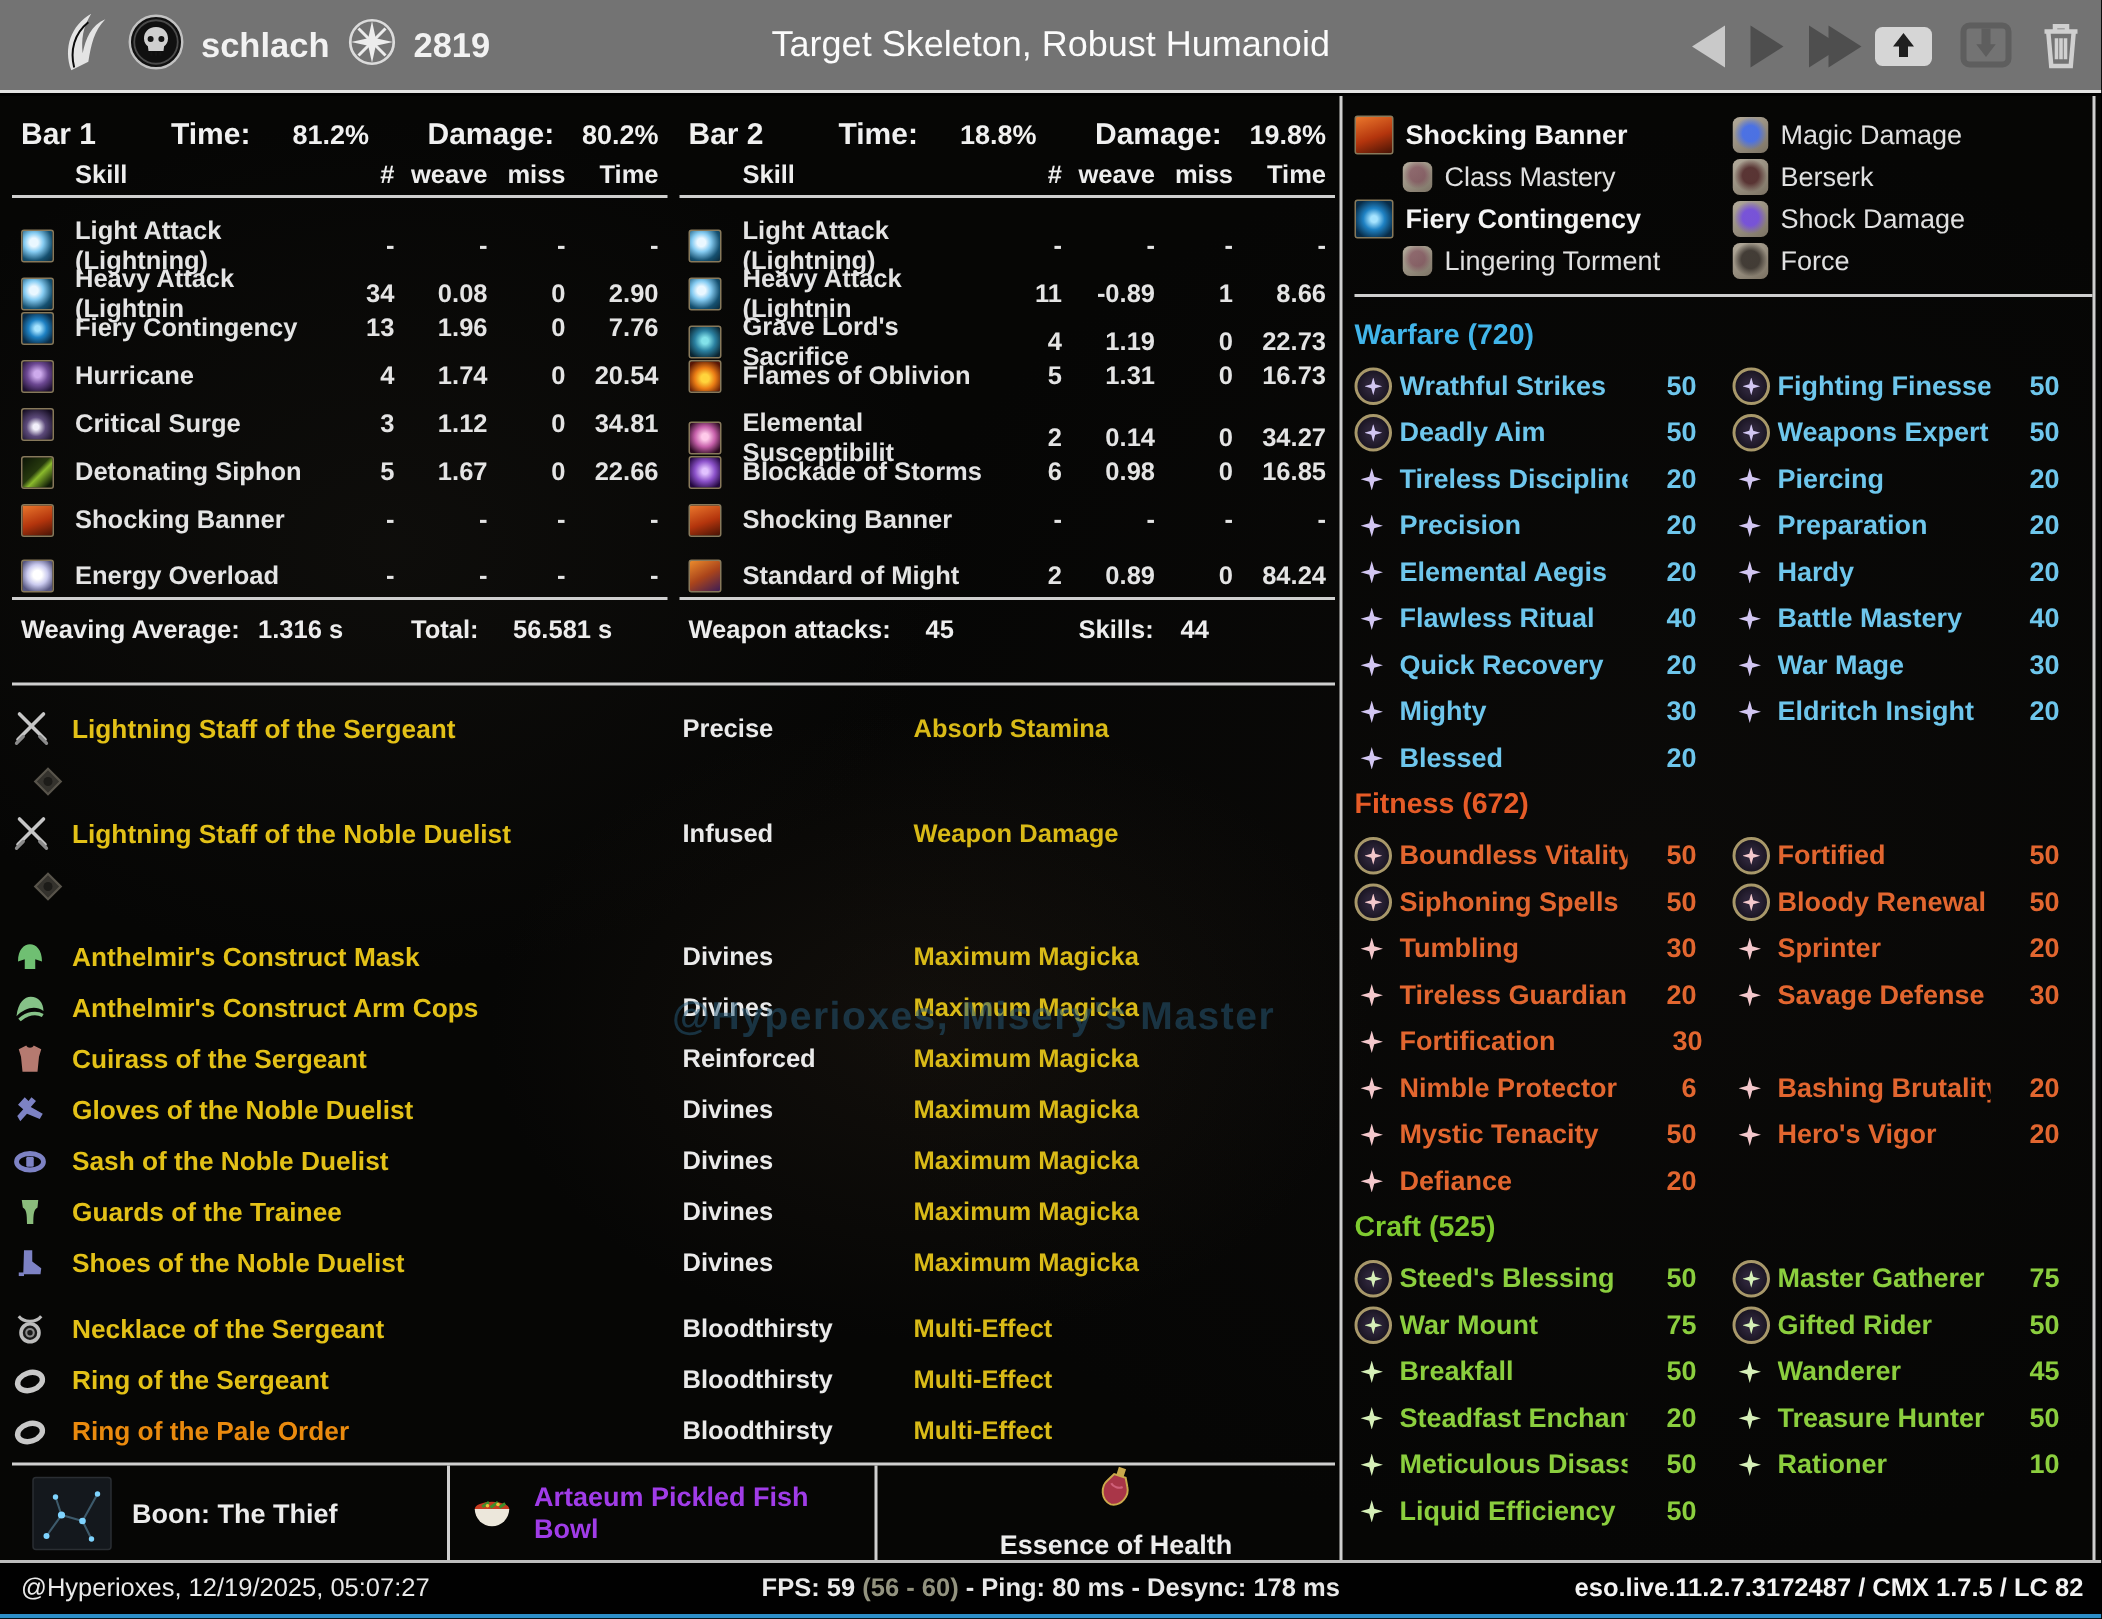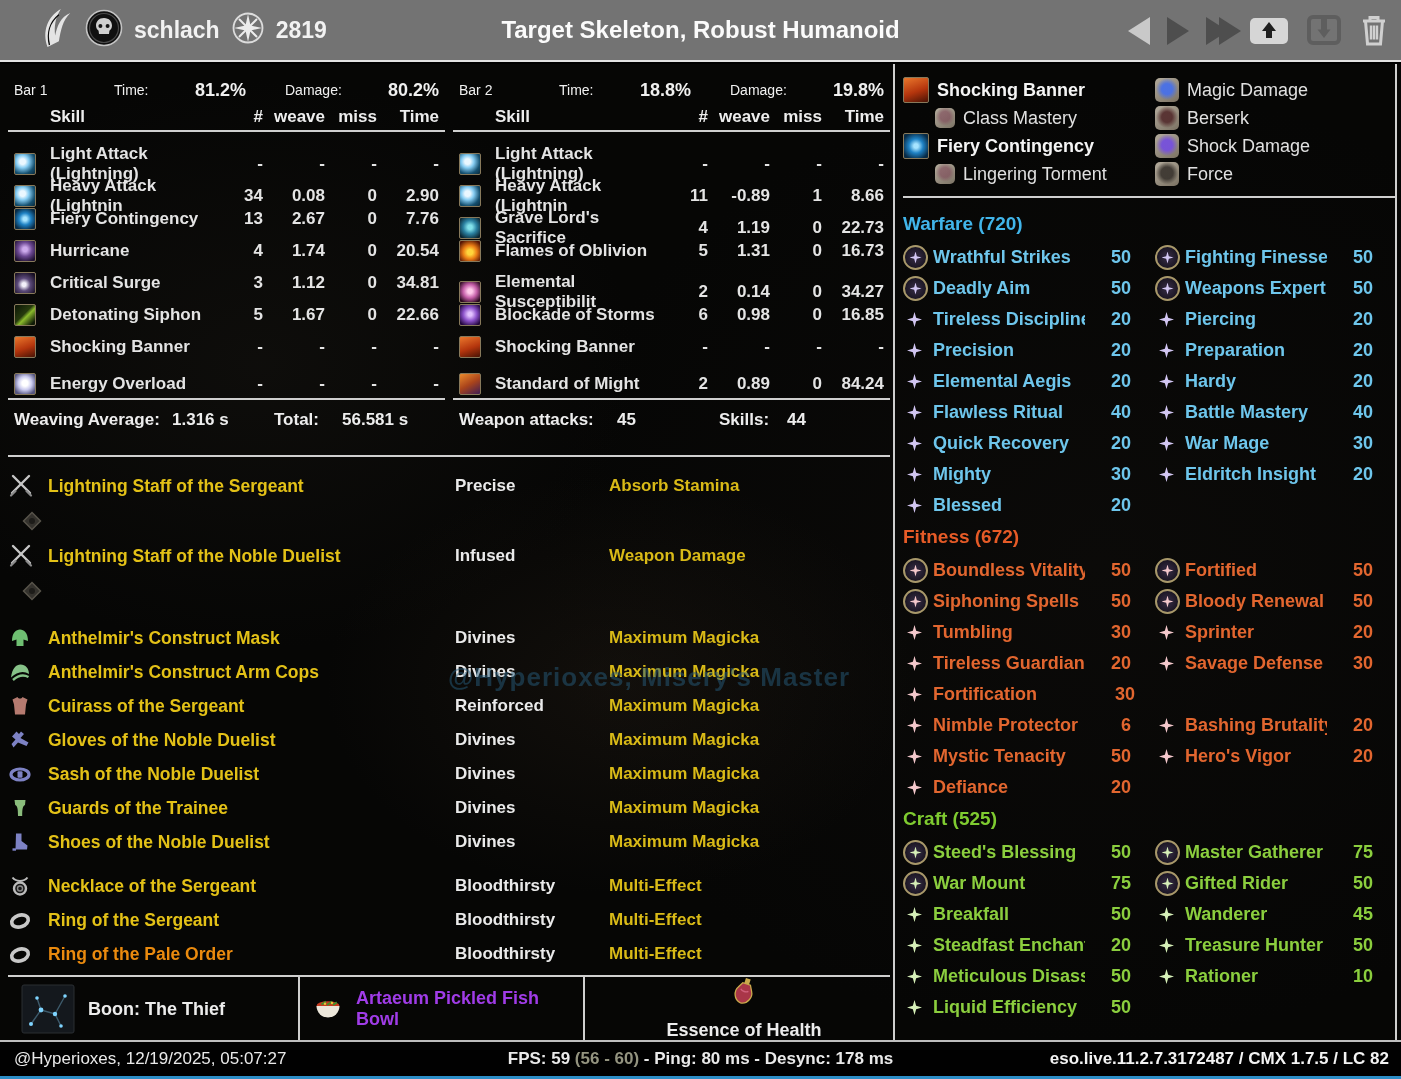--- a/index.html
+++ b/index.html
@@ -6,42 +6,42 @@
   *{box-sizing:border-box;}
   .screen{position:relative;width:1401px;height:1079px;background:#000;overflow:hidden;
     font-family:"Liberation Sans",sans-serif;color:#e6e6e6;}
 
   
   .hdr{position:absolute;top:0;left:0;width:1401px;height:62px;background:#737373;
     border-bottom:2px solid #e3e3e3;display:flex;align-items:center;padding-left:30px;}
   .hdr-left{display:flex;align-items:center;gap:11px;padding-left:10px;z-index:2;}
   .hdr-player{font-size:23px;font-weight:600;color:#f2f2f2;}
   .hdr-score{font-size:23px;font-weight:600;color:#f2f2f2;}
-  .hdr-title{position:absolute;left:0;width:100%;text-align:center;font-size:24px;font-weight:700;color:#fbfbfb;pointer-events:none;}
+  .hdr-title{position:absolute;left:0;width:100%;text-align:center;font-size:24px;font-weight:400;color:#fbfbfb;pointer-events:none;}
   .toolbar{position:absolute;right:8px;top:0;height:62px;display:flex;align-items:center;gap:9px;z-index:2;}
   .tb{background:none;border:none;padding:4px;cursor:pointer;display:flex;align-items:center;}
   .tri-l{width:0;height:0;border-top:14px solid transparent;border-bottom:14px solid transparent;border-right:22px solid #c9c9c9;}
   .tri-r{width:0;height:0;border-top:14px solid transparent;border-bottom:14px solid transparent;border-left:22px solid #4e4e4e;}
   .ff .tri-r{margin-right:-9px;}
 
   
   .content{position:absolute;top:64px;left:0;width:1401px;height:976px;
     background:
       radial-gradient(ellipse 420px 300px at 620px 620px, rgba(46,36,26,.30), transparent 70%),
       radial-gradient(ellipse 500px 380px at 260px 300px, rgba(24,22,18,.45), transparent 75%),
       radial-gradient(ellipse 700px 600px at 1100px 500px, rgba(16,14,12,.5), transparent 80%),
       #060605;}
   .vline{position:absolute;left:893px;top:0;width:2px;height:976px;background:#cfcfcf;}
   .vline2{position:absolute;left:1395px;top:0;width:2px;height:976px;background:#cfcfcf;}
 
   
   .bars{position:absolute;top:8px;left:8px;width:882px;display:flex;gap:8px;}
   .bt{width:437px;}
   .bt-h1{height:32px;display:grid;grid-template-columns:100px 52px 80px 1fr 82px 72px;align-items:center;padding:4px 6px 0;}
-  .bt-h1 .t{font-size:14px;font-weight:400;color:#f0f0f0;}
+  .bt-h1 .t{font-size:20px;font-weight:700;color:#f0f0f0;}
   .bt-h1 .n{font-size:18px;font-weight:700;text-align:right;color:#f0f0f0;}
   .bt-h2{height:28px;display:grid;grid-template-columns:36px 1fr 45px 62px 52px 62px;align-items:center;padding:0 6px;
     font-size:17px;font-weight:700;color:#ededed;border-bottom:2px solid #cfcfcf;}
   .bt-h2 .r{text-align:right;}
   .bt-row{height:32px;display:grid;grid-template-columns:36px 1fr 45px 62px 52px 62px;align-items:center;padding:12px 6px;
     font-size:17px;font-weight:700;color:#e4e4e4;}
   .bt-row.gap{margin-top:5px;}
   .bt-row .r{text-align:right;}
   .bt-sum{border-top:2px solid #cfcfcf;margin-top:5px;height:40px;display:grid;
     grid-template-columns:158px 102px 68px 1fr;align-items:center;padding:2px 6px 0;
@@ -220,21 +220,21 @@
             <span>Heavy Attack (Lightnin</span>
             <span class="r">34</span>
             <span class="r">0.08</span>
             <span class="r">0</span>
             <span class="r">2.90</span>
           </div>
           <div class="bt-row">
             <span class="skill-icn icn-fiery-contingency"></span>
             <span>Fiery Contingency</span>
             <span class="r">13</span>
-            <span class="r">2.67</span>
+            <span class="r">1.96</span>
             <span class="r">0</span>
             <span class="r">7.76</span>
           </div>
           <div class="bt-row">
             <span class="skill-icn icn-hurricane"></span>
             <span>Hurricane</span>
             <span class="r">4</span>
             <span class="r">1.74</span>
             <span class="r">0</span>
             <span class="r">20.54</span>

